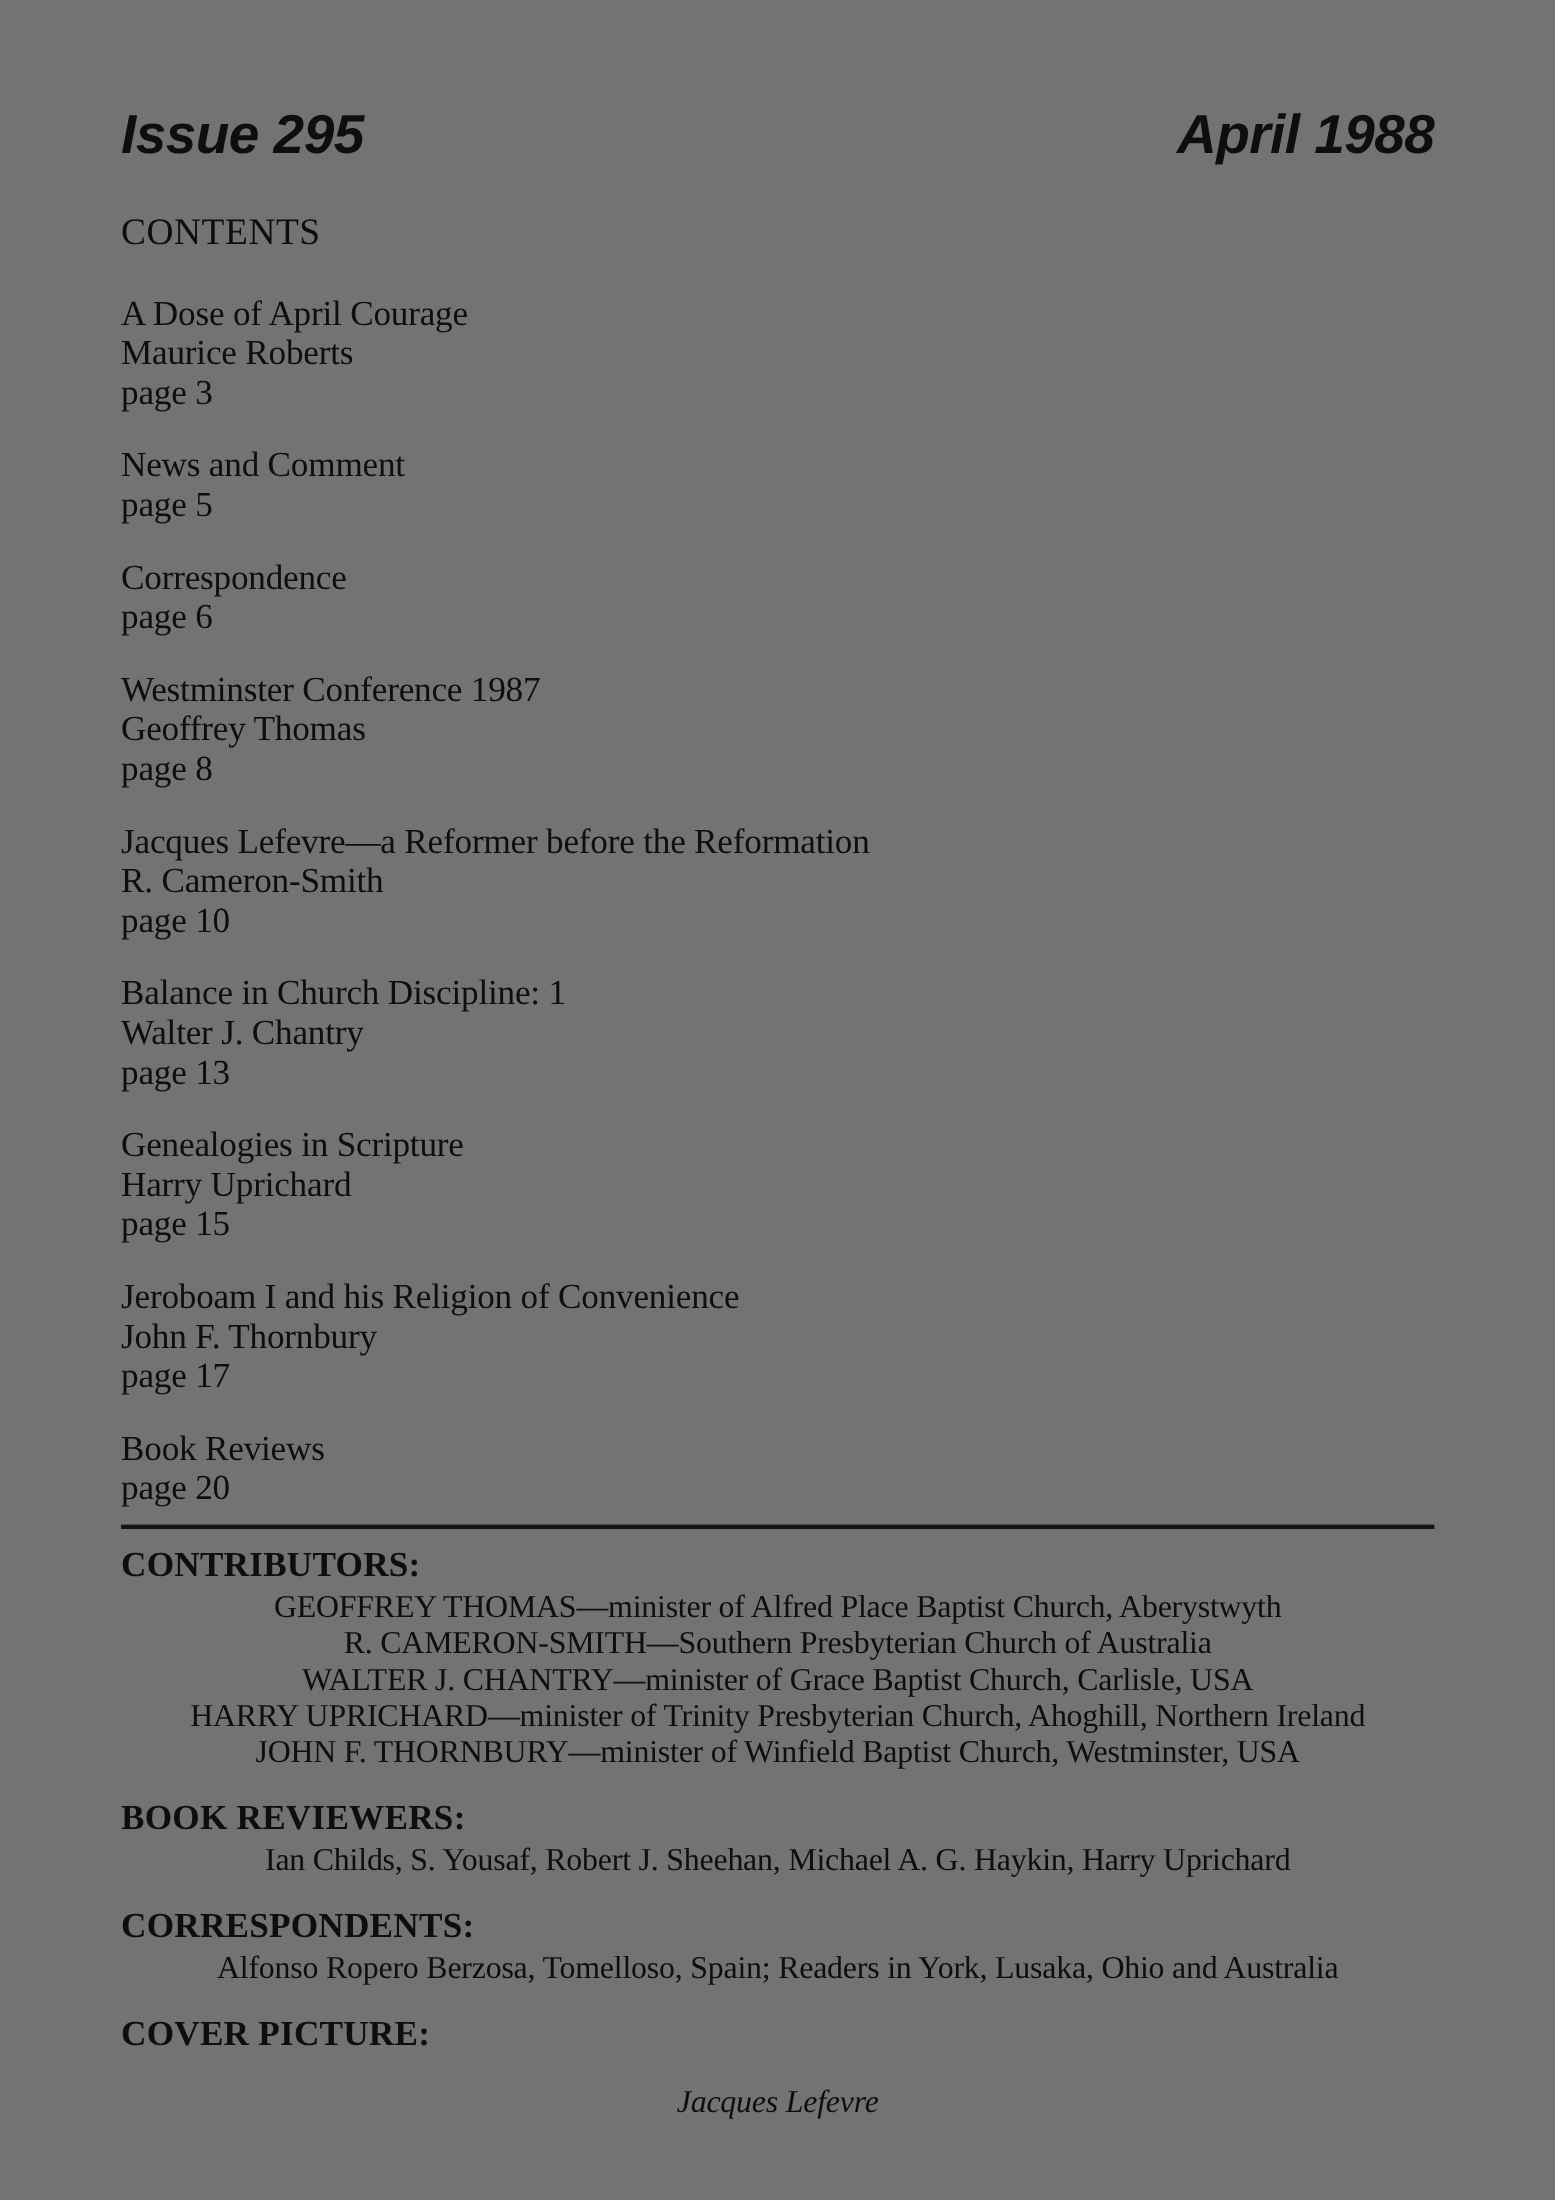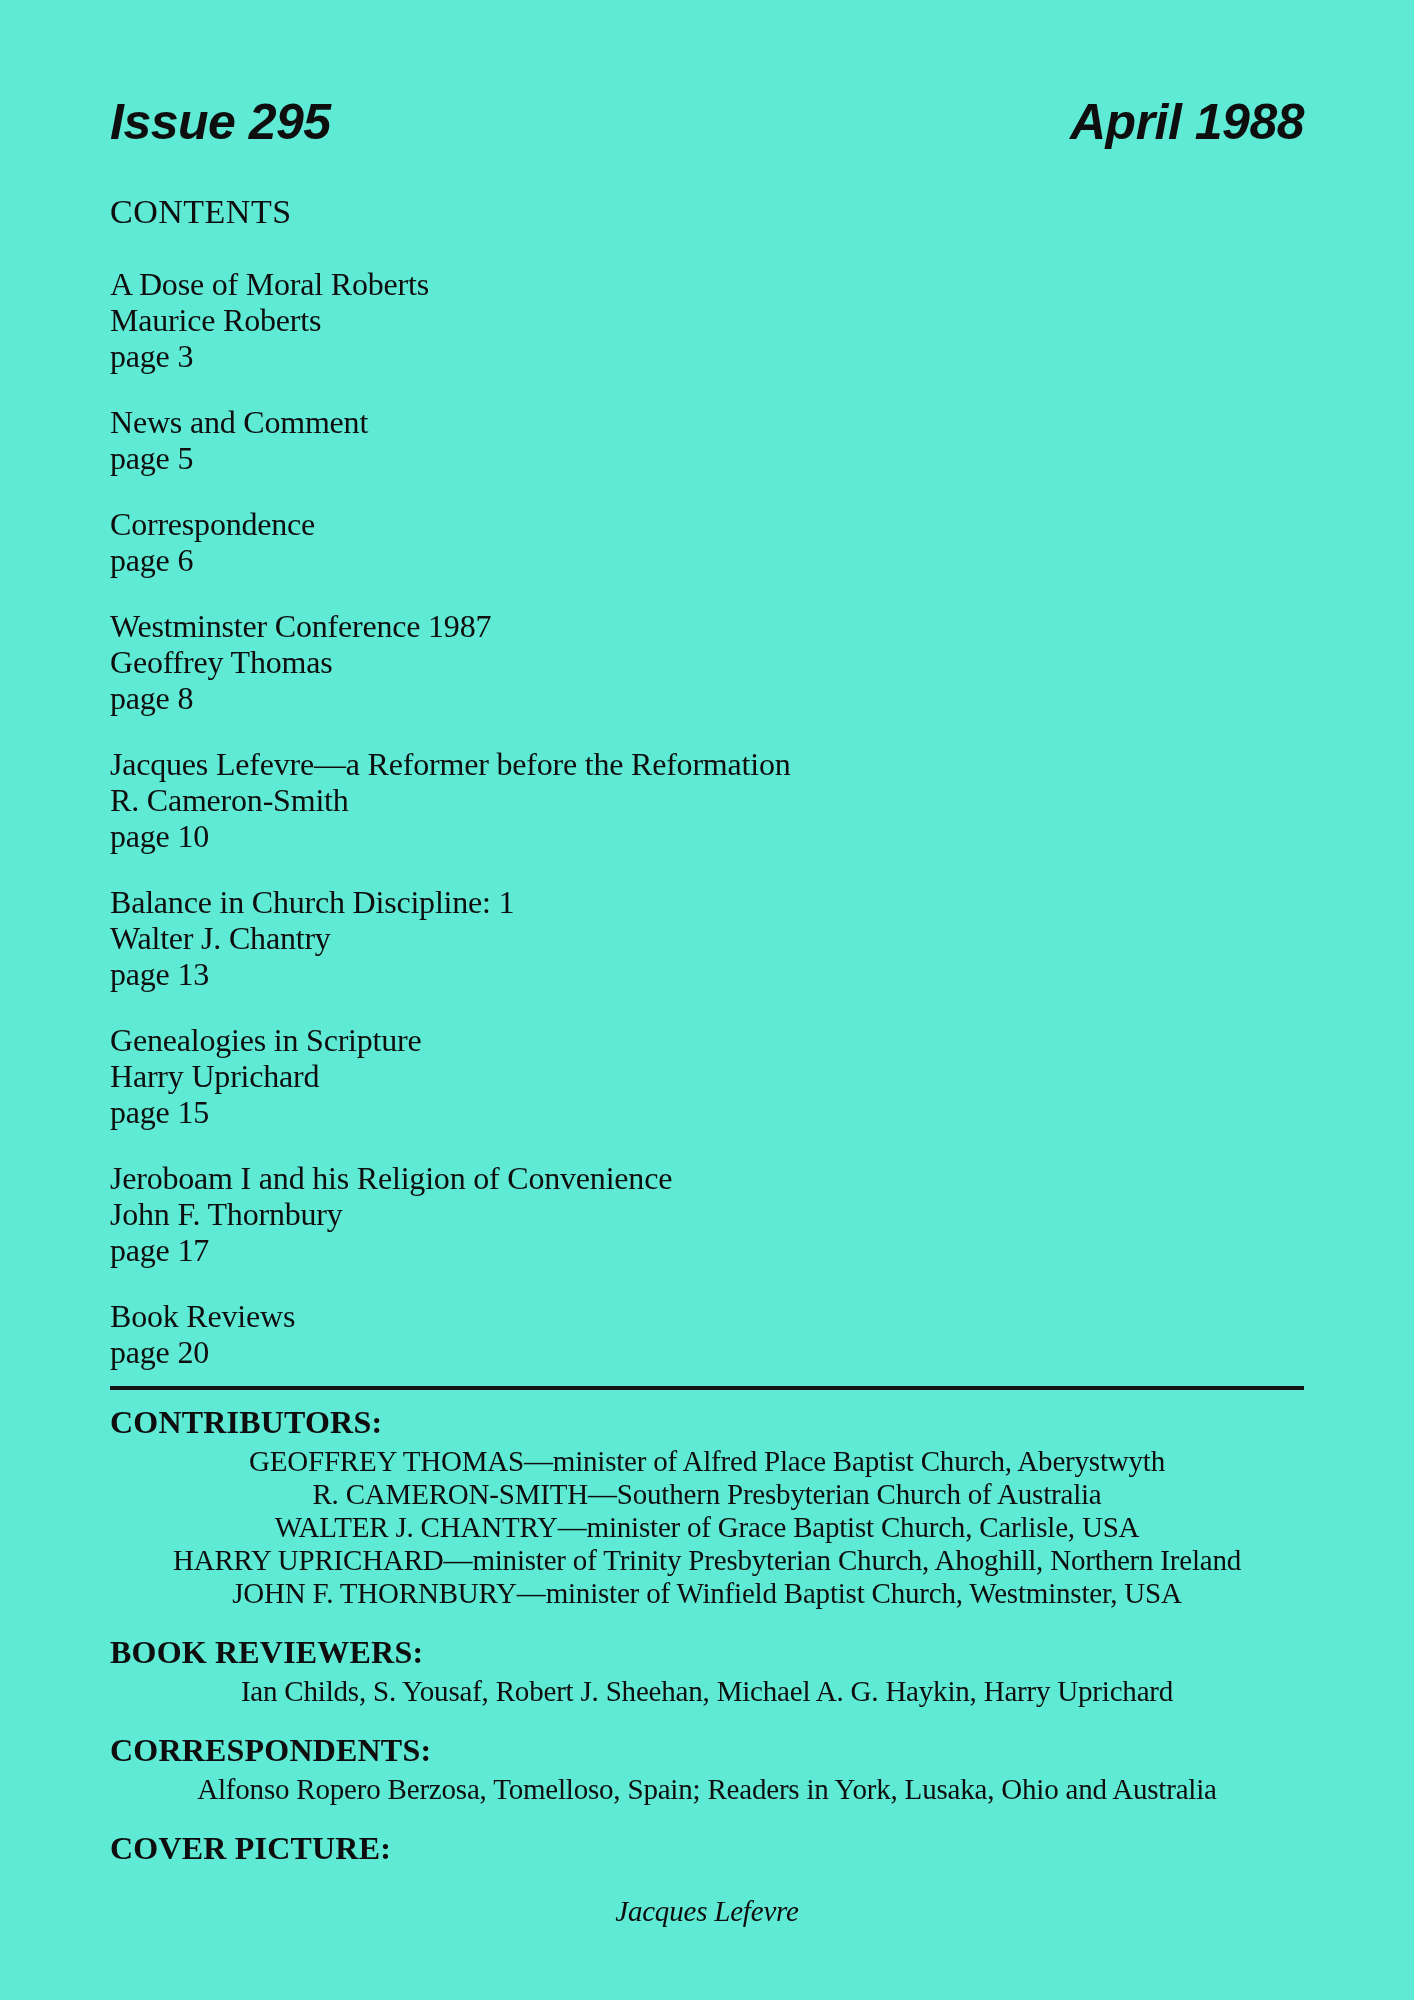--- a/index.html
+++ b/index.html
@@ -6,21 +6,21 @@
     margin: 0;
     padding: 0;
     background: #ffffff;
   }
   .page {
     position: relative;
     width: 1414px;
     height: 2000px;
     box-sizing: border-box;
     padding: 96px 110px 0 110px;
-    background: #5eead4;
+    background: #737373;
     color: #0e0e0e;
     font-family: "Liberation Serif", serif;
     overflow: hidden;
   }
   
   .masthead {
     display: flex;
     justify-content: space-between;
     align-items: baseline;
     font-family: "Liberation Sans", sans-serif;
@@ -83,21 +83,21 @@
   <div class="masthead">
     <span>Issue 295</span>
     <span>April 1988</span>
   </div>
 
   <h1 class="contents-title">CONTENTS</h1>
 
   <div class="toc">
 
       <div class="toc-item">
-        <div class="toc-title">A Dose of Moral Roberts</div>
+        <div class="toc-title">A Dose of April Courage</div>
         <div class="toc-author">Maurice Roberts</div>
         <div class="toc-page">page 3</div>
       </div>
 
       <div class="toc-item">
         <div class="toc-title">News and Comment</div>
 
         <div class="toc-page">page 5</div>
       </div>
 

